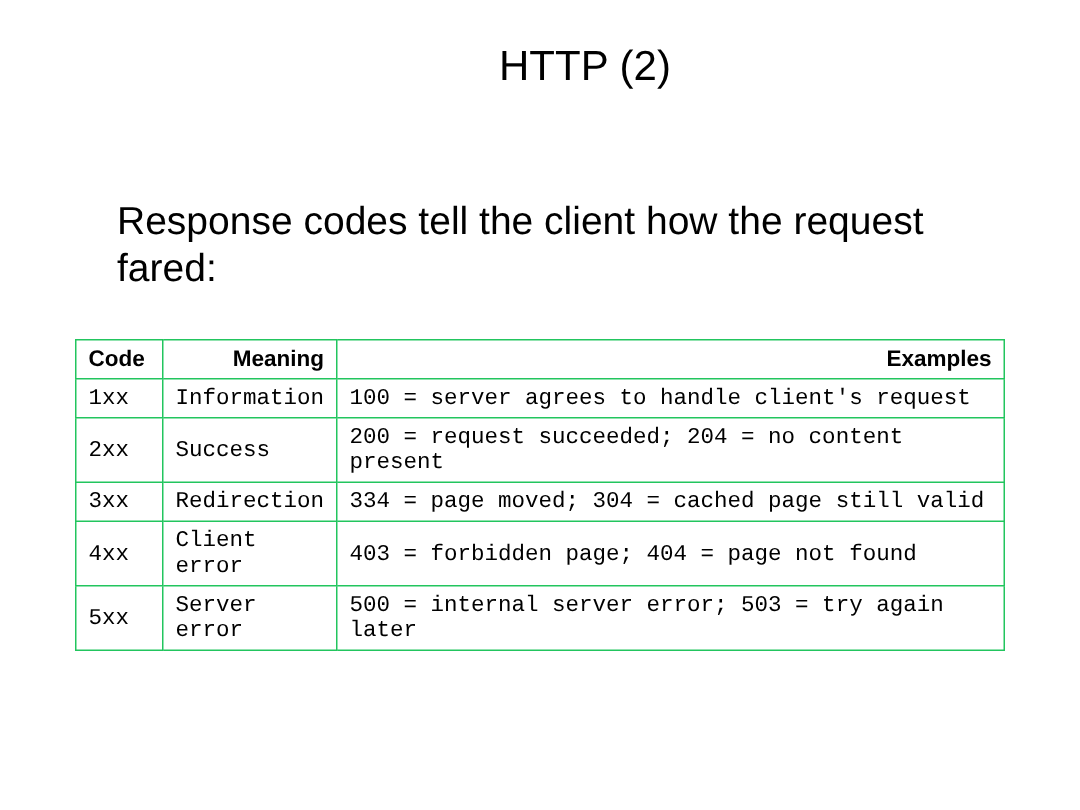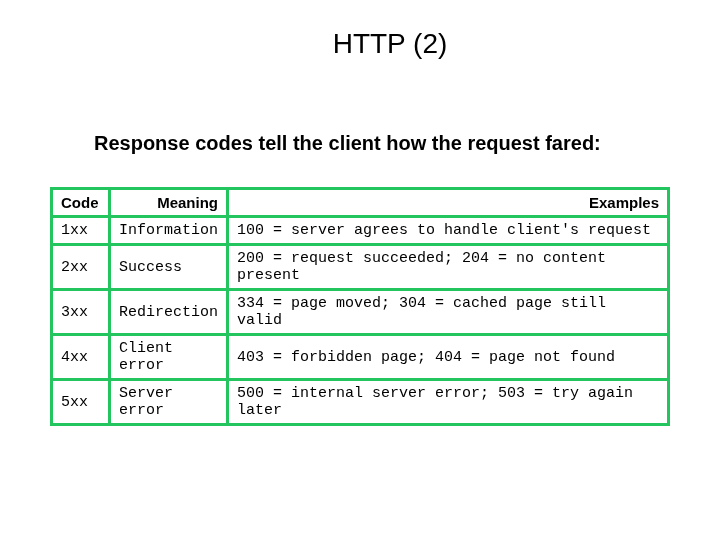--- a/index.html
+++ b/index.html
@@ -18,35 +18,35 @@
     }
     .title {
       text-align: center;
       font-size: 28px;
       font-weight: normal;
       margin-top: 8px;
       margin-bottom: 72px;
       margin-left: 60px;
     }
     .subtitle {
-      font-size: 20px;
-      font-weight: bold;
-      margin-left: 54px;
+      font-size: 26px;
+      font-weight: normal;
+      margin-left: 38px;
       margin-bottom: 32px;
     }
     .table-wrap {
       margin: 0 10px;
     }
     table {
       width: 100%;
       border-collapse: collapse;
       font-size: 15px;
     }
     th, td {
-      border: 3px solid #22c55e;
+      border: 1px solid #22c55e;
       padding: 4px 8px;
       text-align: left;
       vertical-align: middle;
       height: 26px;
     }
     th {
       font-weight: bold;
       text-align: right;
     }
     th:first-child, td:first-child {

